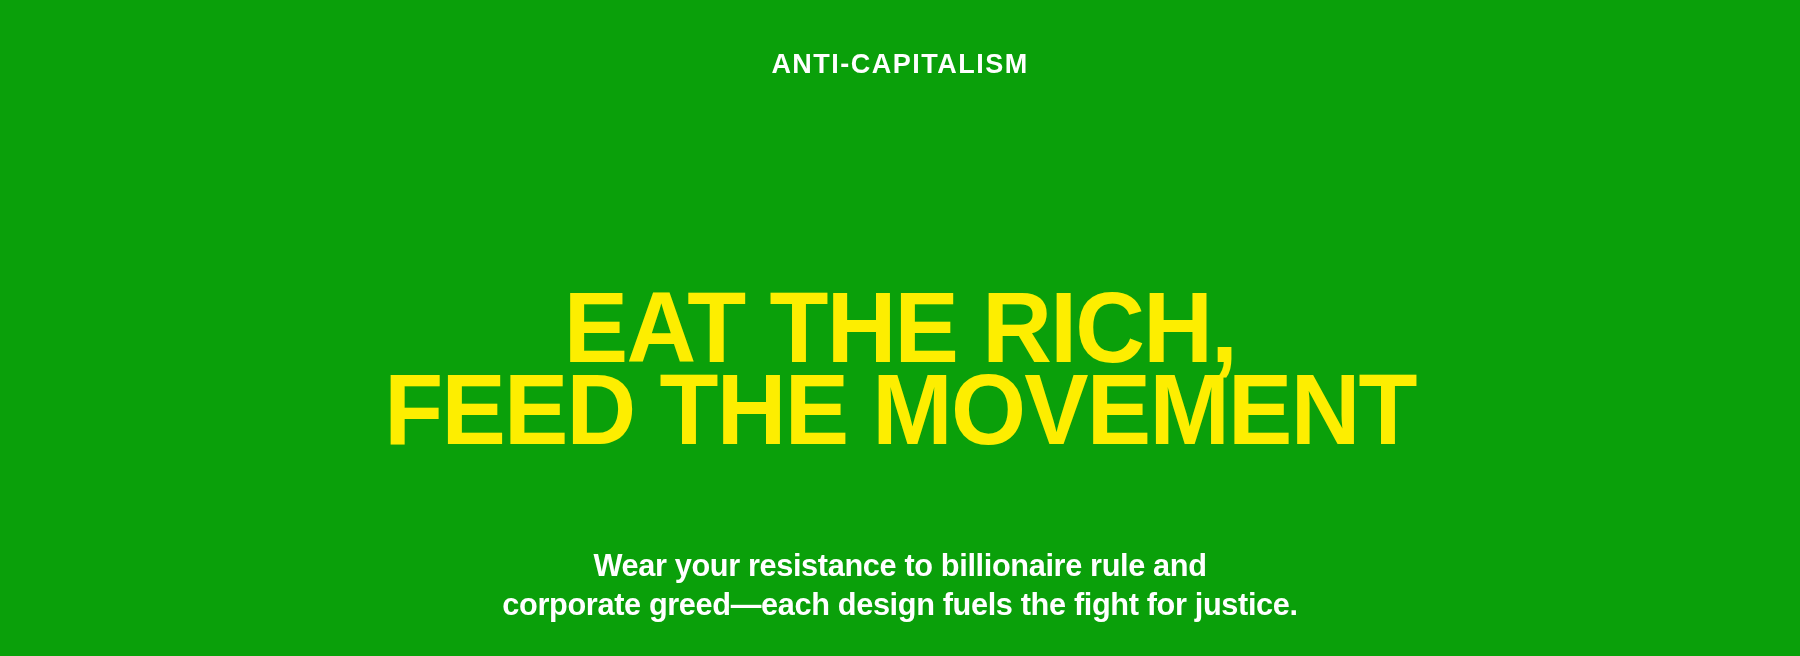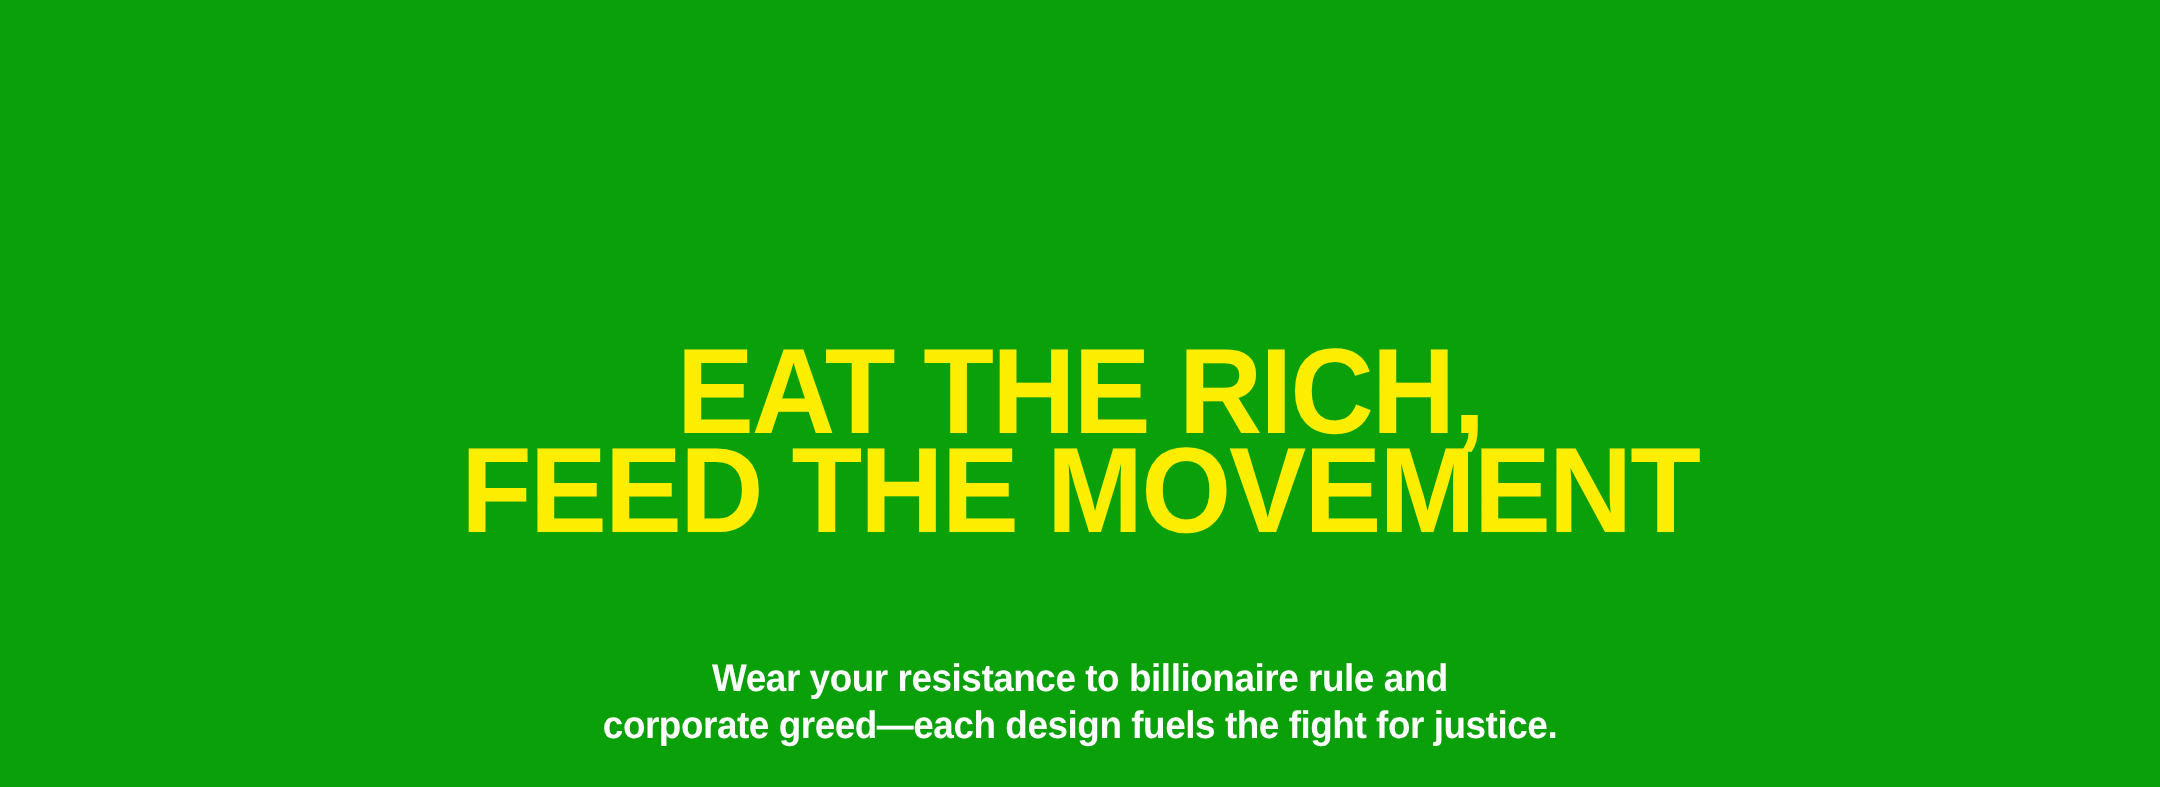--- a/index.html
+++ b/index.html
@@ -78,20 +78,21 @@
 
   .subhead-line {
     display: block;
   }
 </style>
 </head>
 <body>
 
 <div class="hero">
 
+  <div class="eyebrow">ANTI-CAPITALISM</div>
 
   <h1 class="headline">
     <span class="headline-line">EAT THE RICH,</span>
     <span class="headline-line">FEED THE MOVEMENT</span>
   </h1>
 
   <p class="subhead">
     <span class="subhead-line">Wear your resistance to billionaire rule and</span>
     <span class="subhead-line">corporate greed—each design fuels the fight for justice.</span>
   </p>

